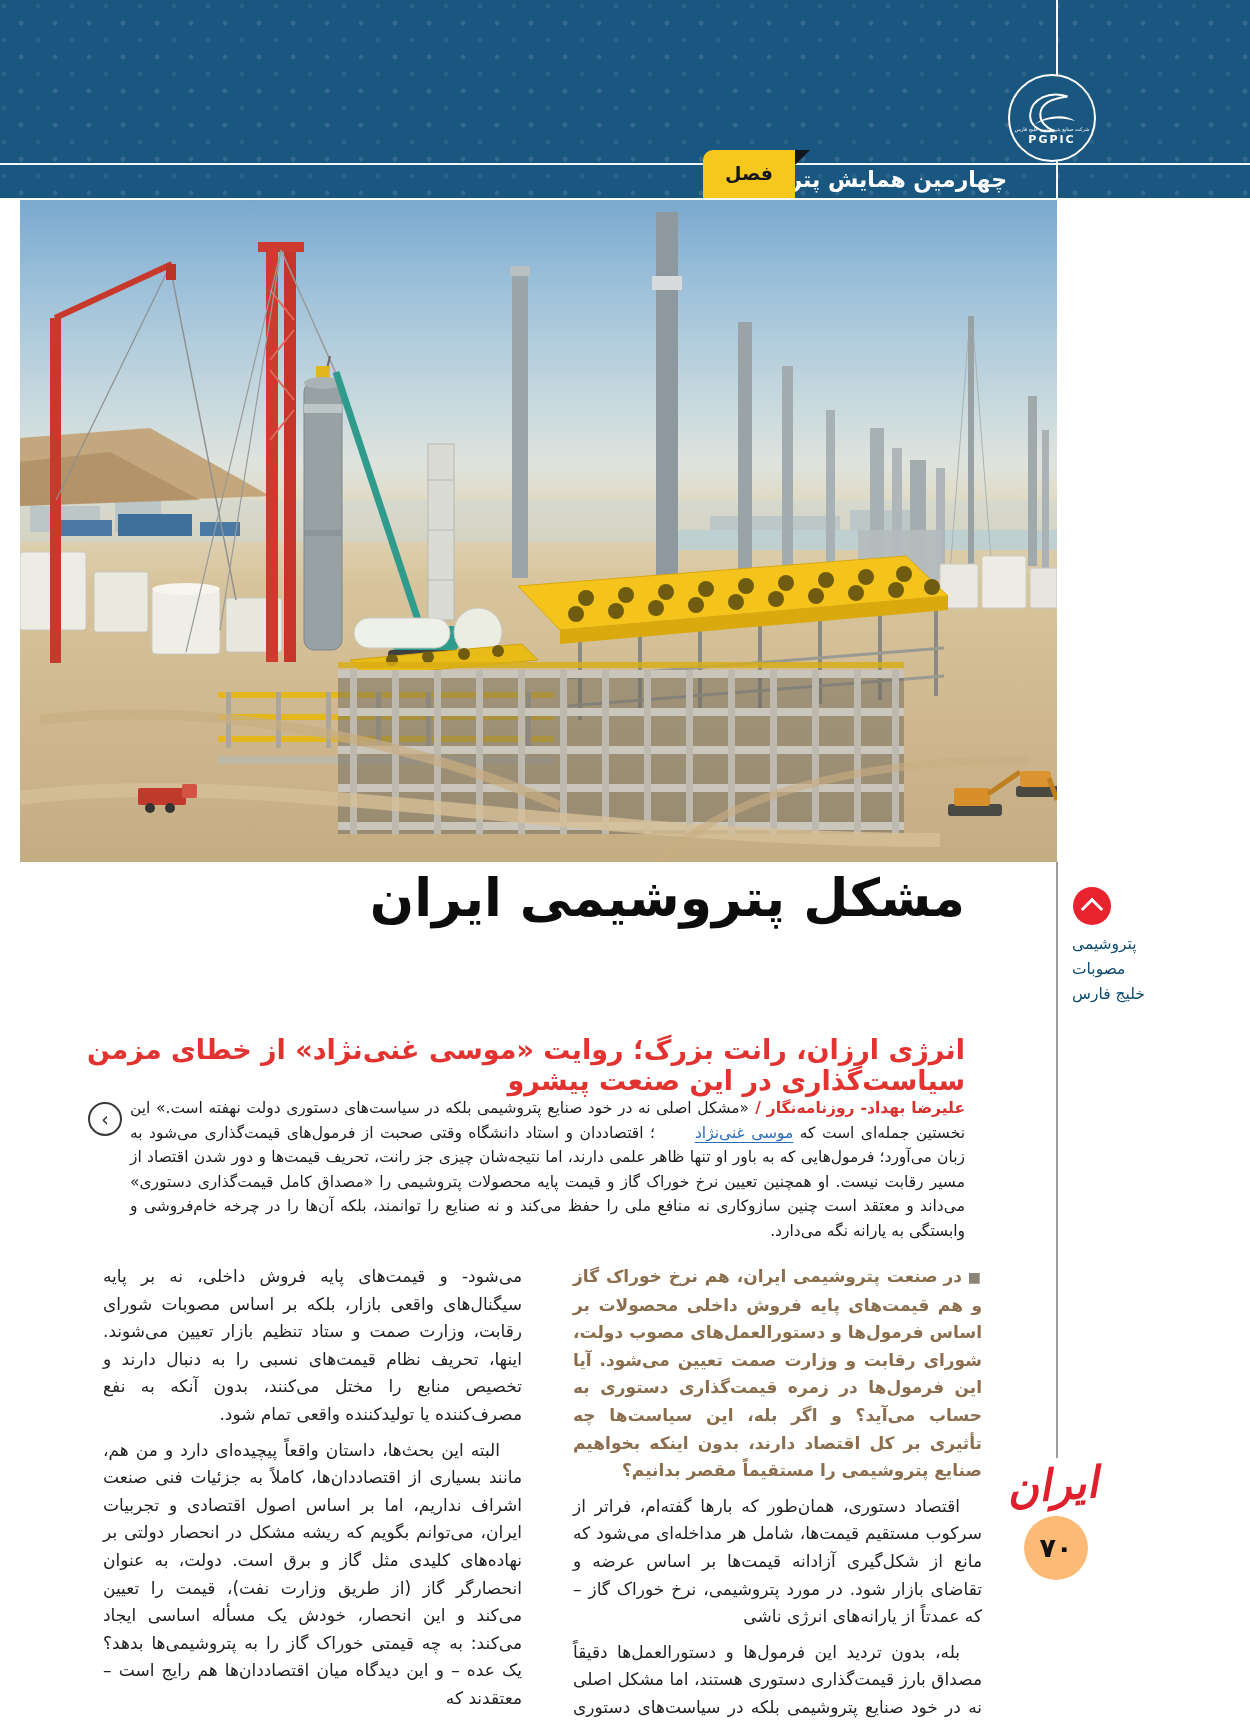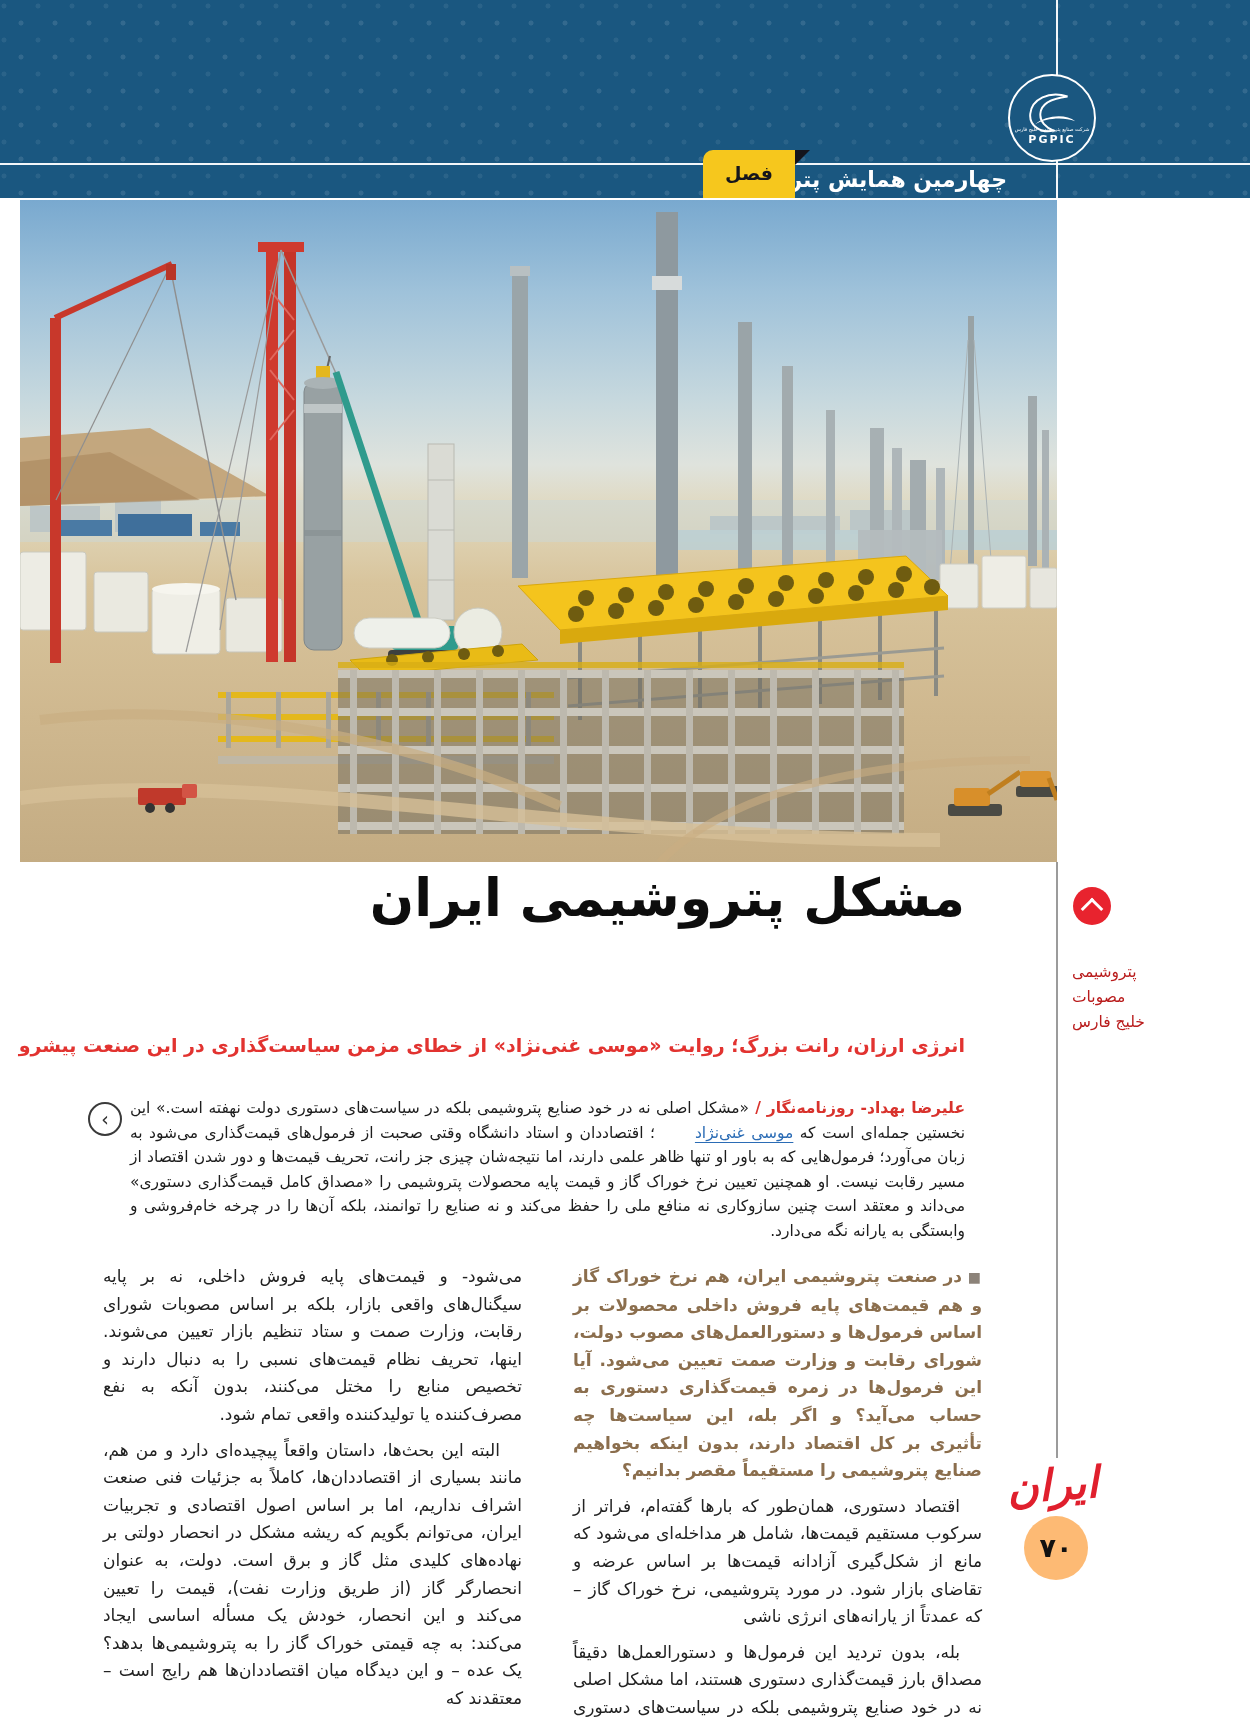--- a/index.html
+++ b/index.html
@@ -26,26 +26,26 @@
 
   
   .photo{position:absolute;left:20px;top:200px;width:1037px;height:662px;overflow:hidden;
     background:linear-gradient(180deg,#79a9cf 0%,#9fc2da 14%,#c6d8de 30%,#dfe3dd 40%,#e0d6b9 48%,#d8c49c 58%,#cfb88f 78%,#c4ac83 100%);}
   .photo svg{position:absolute;left:0;top:0;}
 
   
   .rail-line{position:absolute;left:1056px;top:862px;width:2px;height:596px;background:#9b9b9b;}
   .scroll-circle{position:absolute;left:1073px;top:887px;width:38px;height:38px;border-radius:50%;background:#e8232e;cursor:pointer;}
   .chev{display:block;width:13px;height:13px;border-top:3.5px solid #ffffff;border-left:3.5px solid #ffffff;transform:rotate(45deg);margin:14px auto 0;}
-  .rail-caption{position:absolute;left:1072px;top:932px;width:130px;direction:rtl;text-align:left;color:#b91c1c;font-size:15.5px;line-height:25px;margin-top:28px;}
+  .rail-caption{position:absolute;left:1072px;top:932px;width:130px;direction:rtl;text-align:left;color:#0c4a6e;font-size:15.5px;line-height:25px;}
 
   
   .headline{position:absolute;right:285px;top:862px;text-align:right;direction:rtl;color:#0d0d0d;
     font-size:52px;font-weight:bold;line-height:73px;letter-spacing:-1px;}
-  .subheadline{position:absolute;right:285px;top:1034px;direction:rtl;text-align:right;color:#e23330;font-size:19px;font-weight:bold;}
+  .subheadline{position:absolute;right:285px;top:1034px;direction:rtl;text-align:right;color:#e23330;font-size:27px;font-weight:bold;}
 
   
   .lede{position:absolute;left:130px;top:1096px;width:835px;direction:rtl;text-align:justify;
     color:#1c1c1c;font-size:15.5px;line-height:24.6px;}
   .lede .author{color:#d8322c;font-weight:bold;}
   .lede .person-link{color:#2b6cb5;text-decoration:underline;text-underline-offset:4px;cursor:pointer;margin-left:40px;}
   .quote-badge{position:absolute;left:88px;top:1102px;width:34px;height:34px;border:2px solid #3a3a3a;border-radius:50%;
     box-sizing:border-box;color:#333;font-size:19px;line-height:30px;text-align:center;background:#fff;}
 
   

